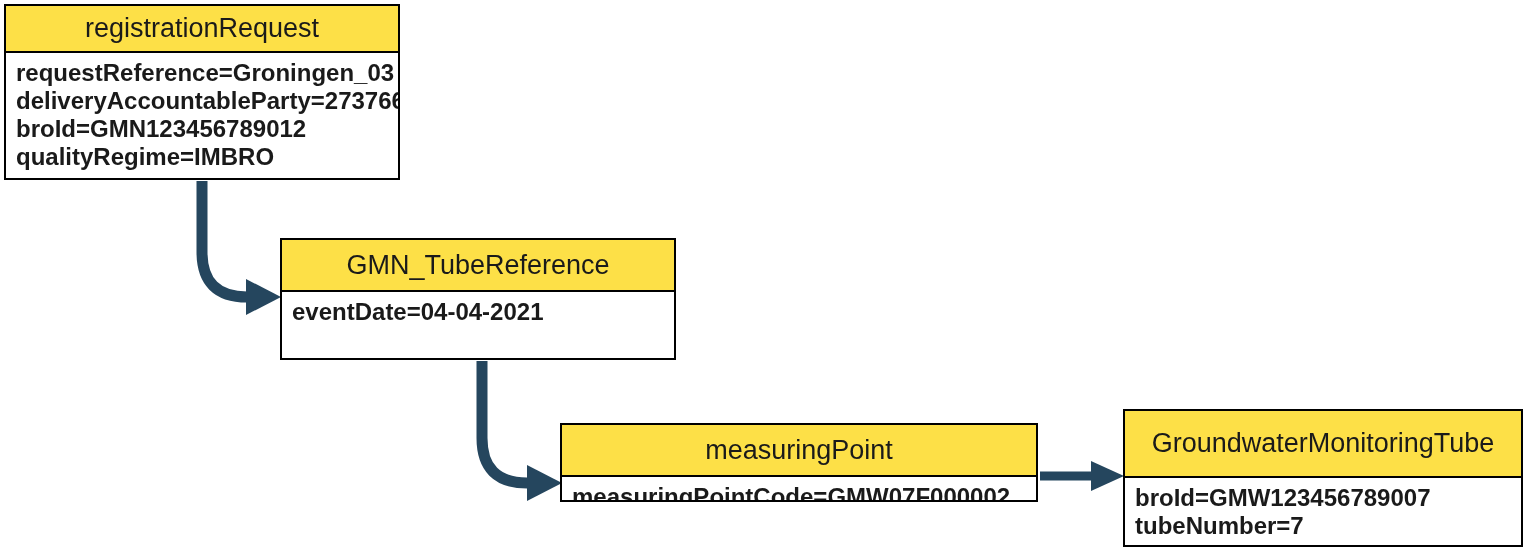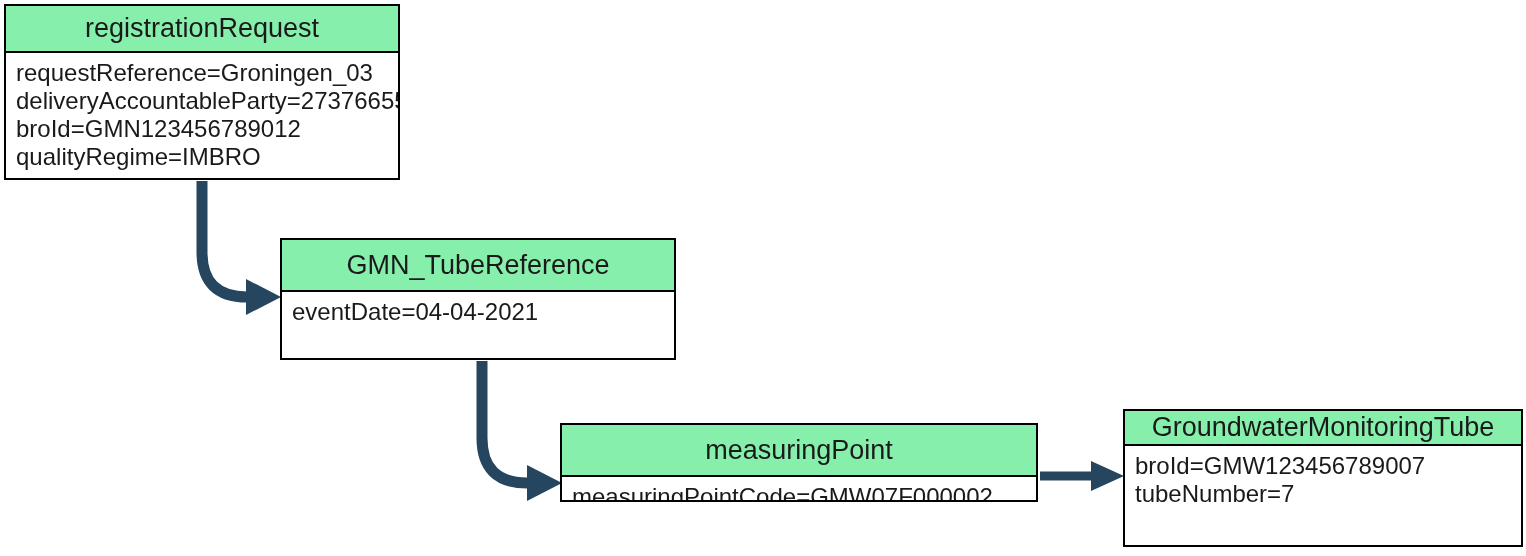--- a/index.html
+++ b/index.html
@@ -17,53 +17,54 @@
   }
   .node {
     position: absolute;
     border: 2px solid #000000;
     background: #ffffff;
     box-sizing: border-box;
     display: flex;
     flex-direction: column;
   }
   .node-header {
-    background: #86efac;
+    background: #fde047;
     border-bottom: 2px solid #000000;
     color: #1a1a1a;
     font-size: 27px;
     text-align: left;
     display: flex;
     align-items: center;
     justify-content: center;
     flex: 0 0 auto;
     box-sizing: border-box;
   }
   .node-body {
     flex: 1 1 auto;
     padding: 6px 0 12px 10px;
     overflow: hidden;
     box-sizing: border-box;
+    font-weight: bold;
   }
   .attr {
     font-size: 24px;
     line-height: 28px;
     color: #1a1a1a;
     white-space: nowrap;
     overflow: hidden;
   }
   
   #node-registration-request { left: 4px;    top: 4px;   width: 396px; height: 176px; }
   #node-registration-request .node-header { height: 47px; }
   #node-gmn-tube-reference   { left: 280px;  top: 238px; width: 396px; height: 122px; }
   #node-gmn-tube-reference .node-header { height: 52px; }
   #node-measuring-point      { left: 560px;  top: 423px; width: 478px; height: 79px; }
   #node-measuring-point .node-header { height: 52px; }
   #node-groundwater-tube     { left: 1123px; top: 409px; width: 400px; height: 138px; }
-  #node-groundwater-tube .node-header { height: 35px; }
+  #node-groundwater-tube .node-header { height: 67px; }
 
   #arrow-layer {
     position: absolute;
     left: 0; top: 0;
     width: 1526px;
     height: 556px;
     pointer-events: none;
   }
 </style>
 </head>

